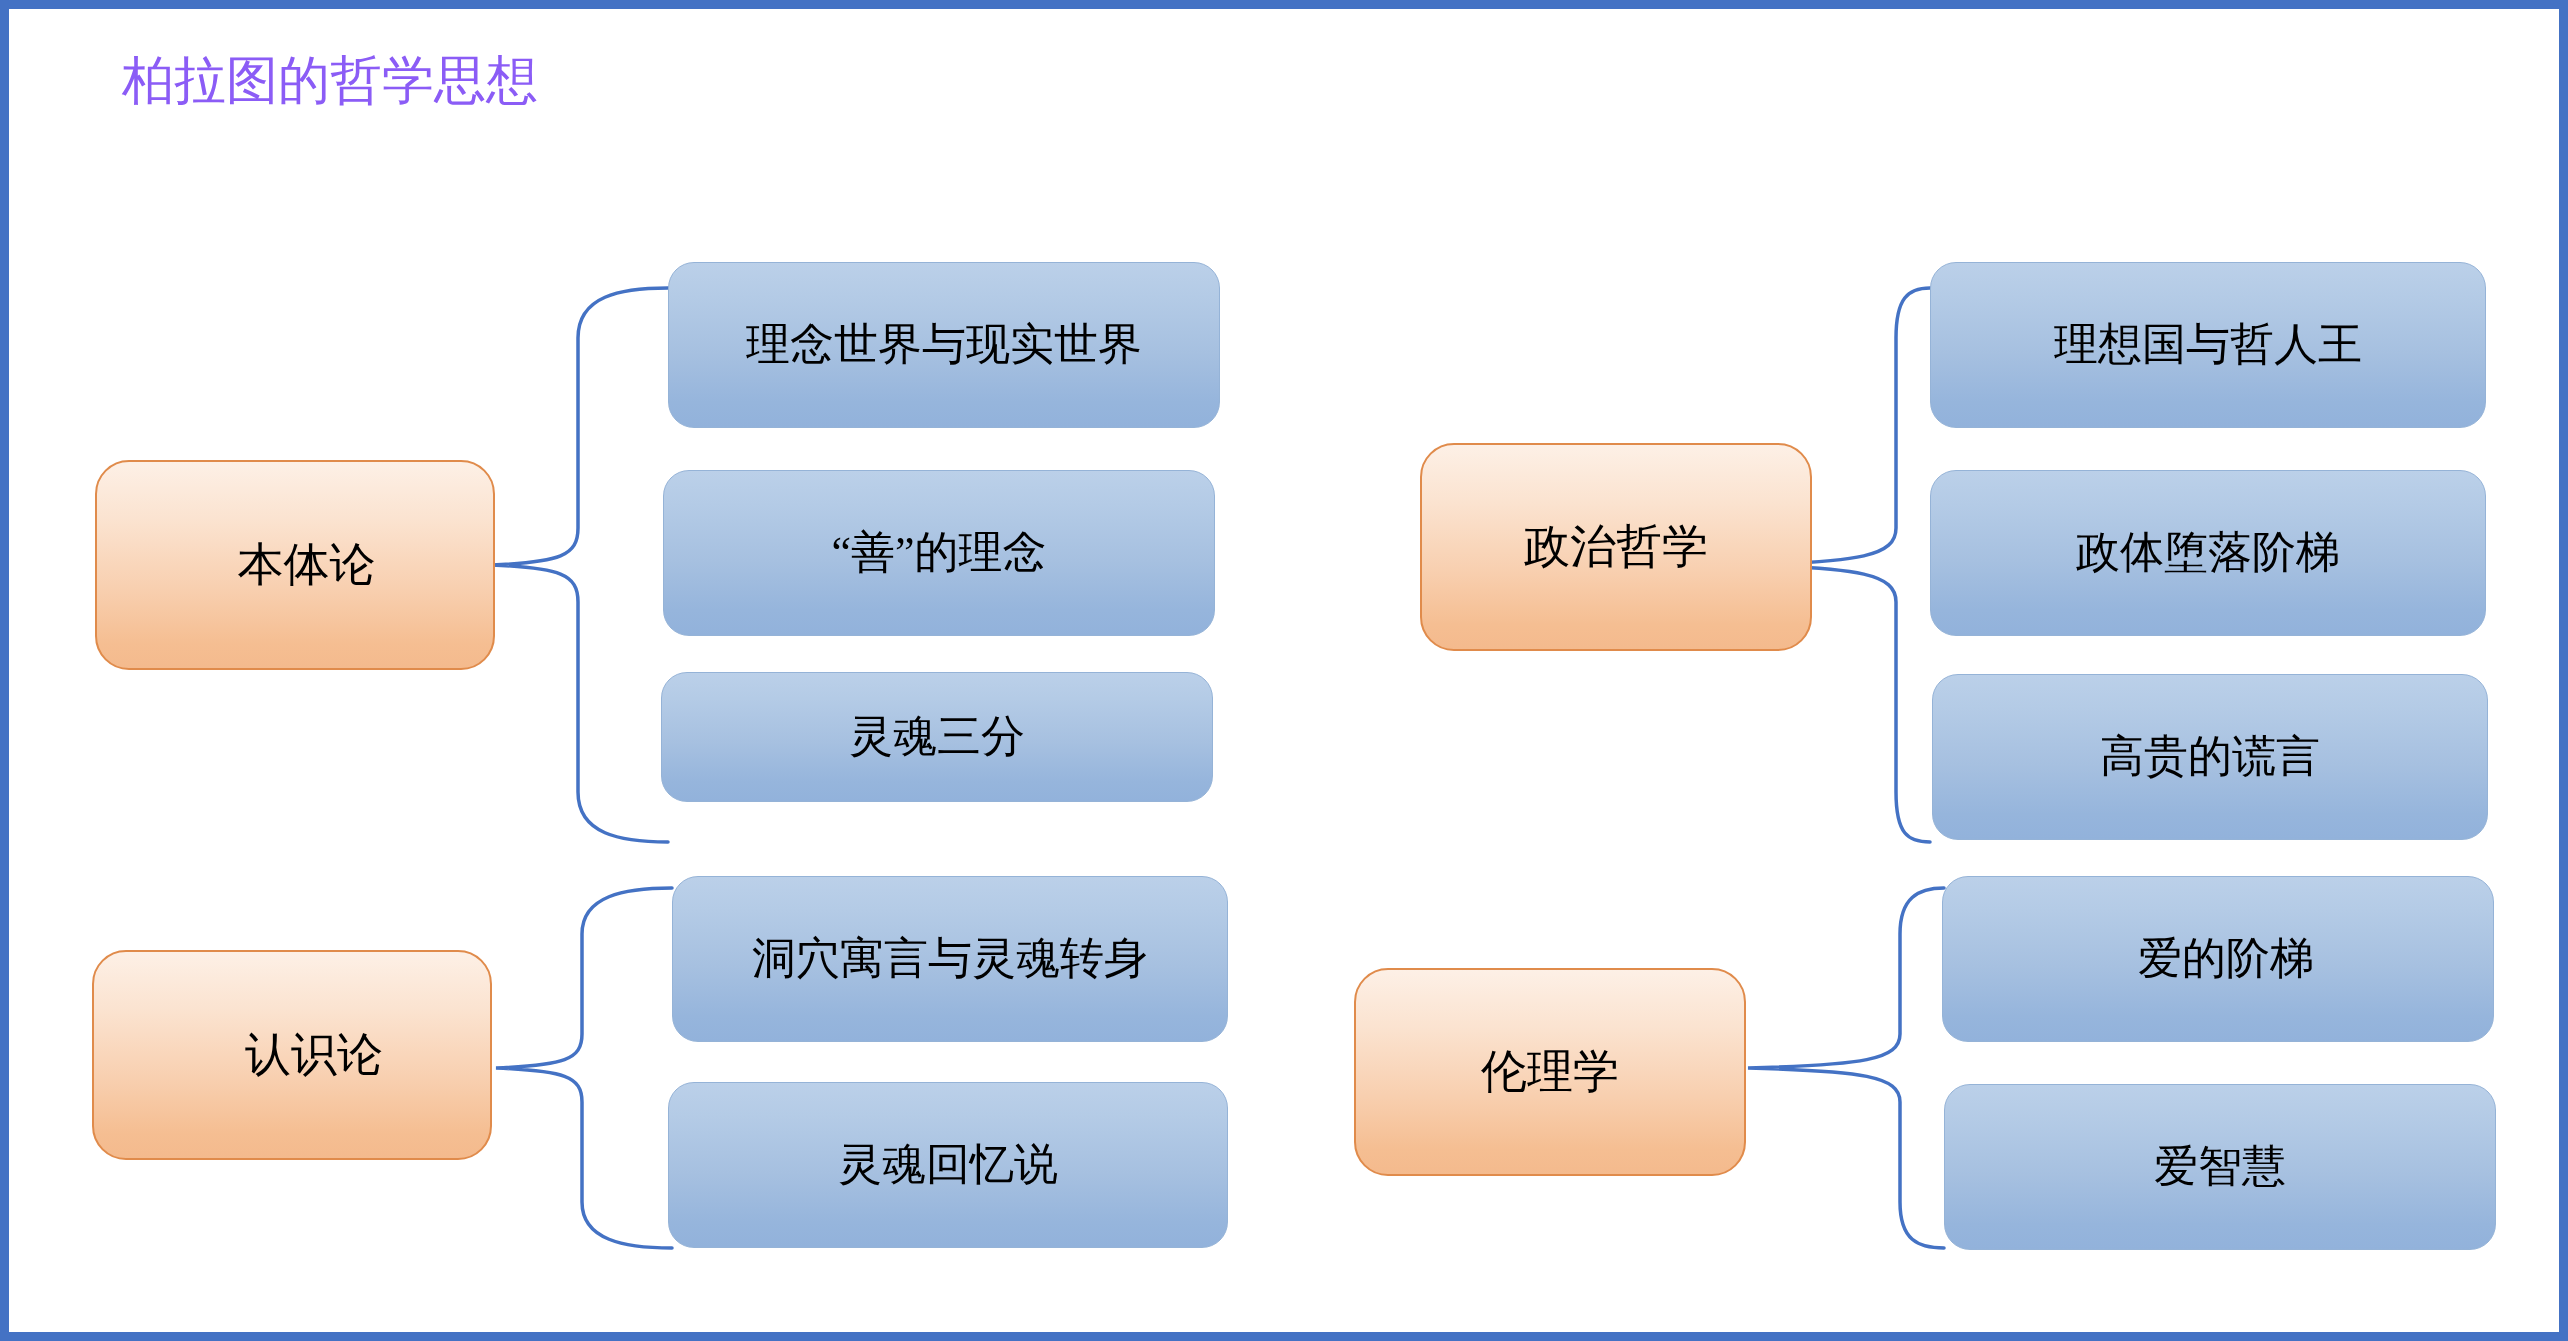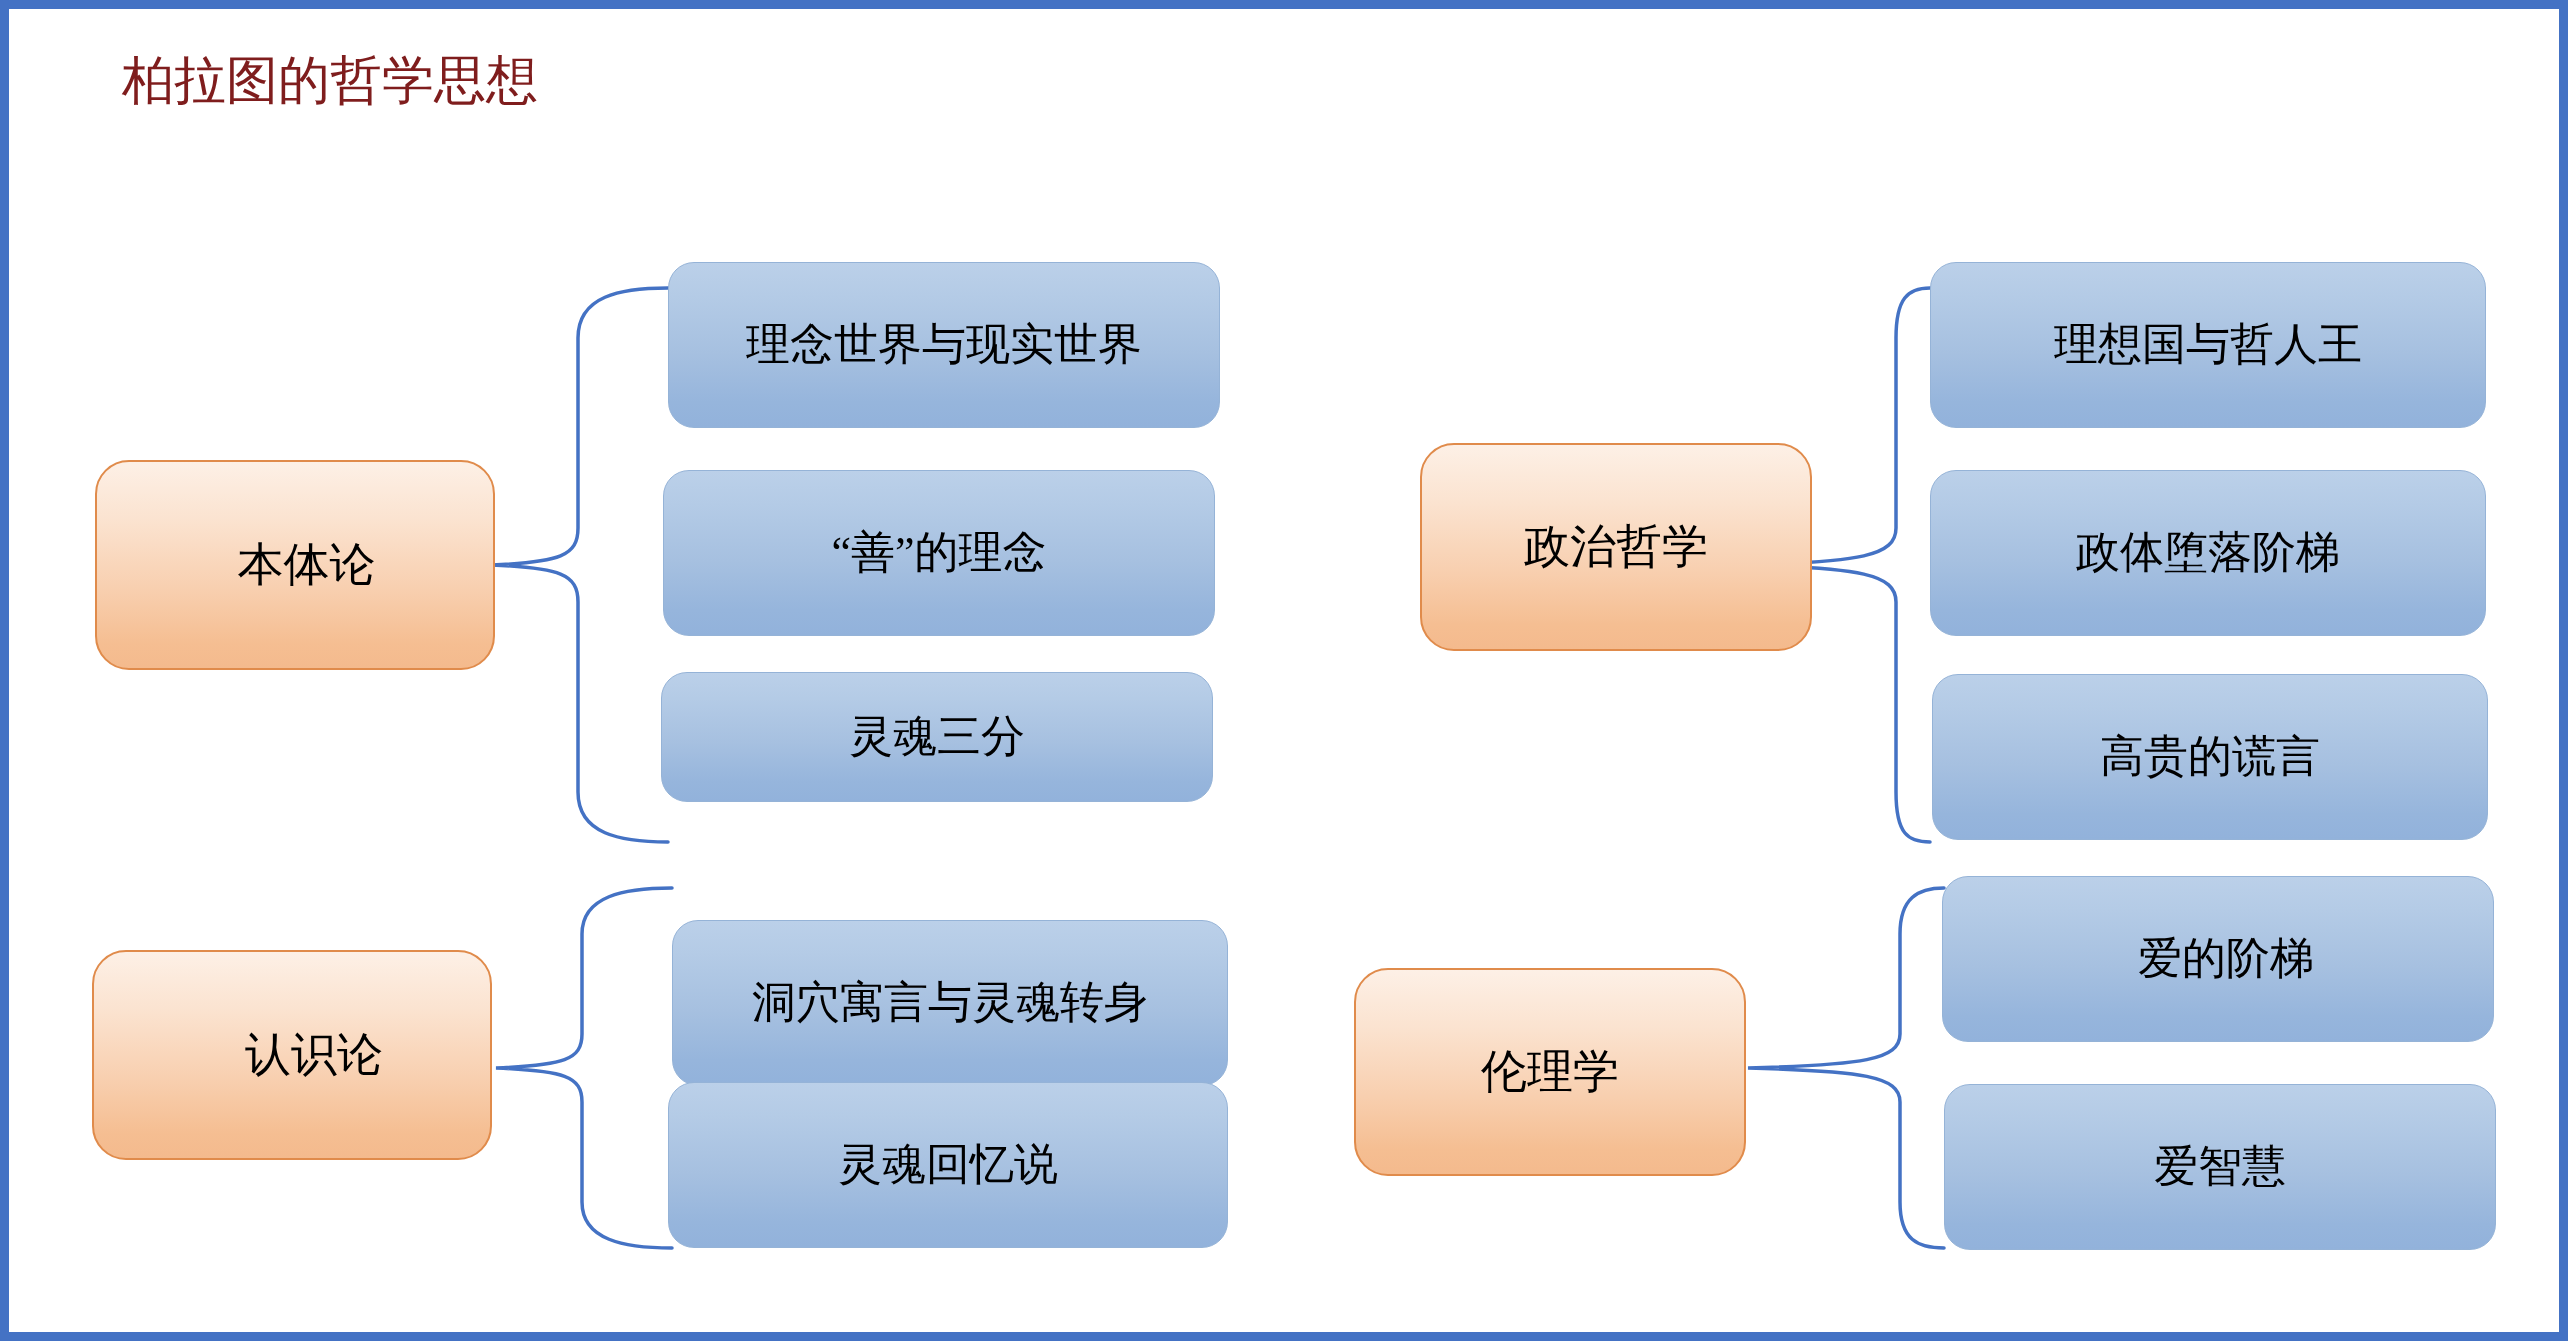--- a/index.html
+++ b/index.html
@@ -43,21 +43,21 @@
     pointer-events: none;
   }
 
   
   #title {
     position: absolute;
     left: 122px;
     top: 48px;
     font-size: 52px;
     line-height: 1.25;
-    color: #7f1d1d;
+    color: #8b5cf6;
     white-space: nowrap;
     font-family: "Liberation Serif", "DejaVu Serif", serif;
   }
 
   
   #connectors {
     position: absolute;
     left: 0;
     top: 0;
     width: 2568px;
@@ -157,21 +157,21 @@
   <div class="node parent" style="left:95px; top:460px; width:400px; height:210px;padding-left:23px;">本体论</div>
 
   <div class="node child" style="left:668px; top:262px; width:552px; height:166px;">理念世界与现实世界</div>
 
   <div class="node child" style="left:663px; top:470px; width:552px; height:166px;">“善”的理念</div>
 
   <div class="node child" style="left:661px; top:672px; width:552px; height:130px;">灵魂三分</div>
 
   <div class="node parent" style="left:92px; top:950px; width:400px; height:210px;padding-left:44px;">认识论</div>
 
-  <div class="node child" style="left:672px; top:876px; width:556px; height:166px;margin-top:44px;">洞穴寓言与灵魂转身</div>
+  <div class="node child" style="left:672px; top:876px; width:556px; height:166px;">洞穴寓言与灵魂转身</div>
 
   <div class="node child" style="left:668px; top:1082px; width:560px; height:166px;">灵魂回忆说</div>
 
   <div class="node parent" style="left:1420px; top:443px; width:392px; height:208px;font-family:Liberation Serif, serif;">政治哲学</div>
 
   <div class="node child" style="left:1930px; top:470px; width:556px; height:166px;">政体堕落阶梯</div>
 
   <div class="node child" style="left:1930px; top:262px; width:556px; height:166px;">理想国与哲人王</div>
 
   <div class="node child" style="left:1932px; top:674px; width:556px; height:166px;">高贵的谎言</div>

